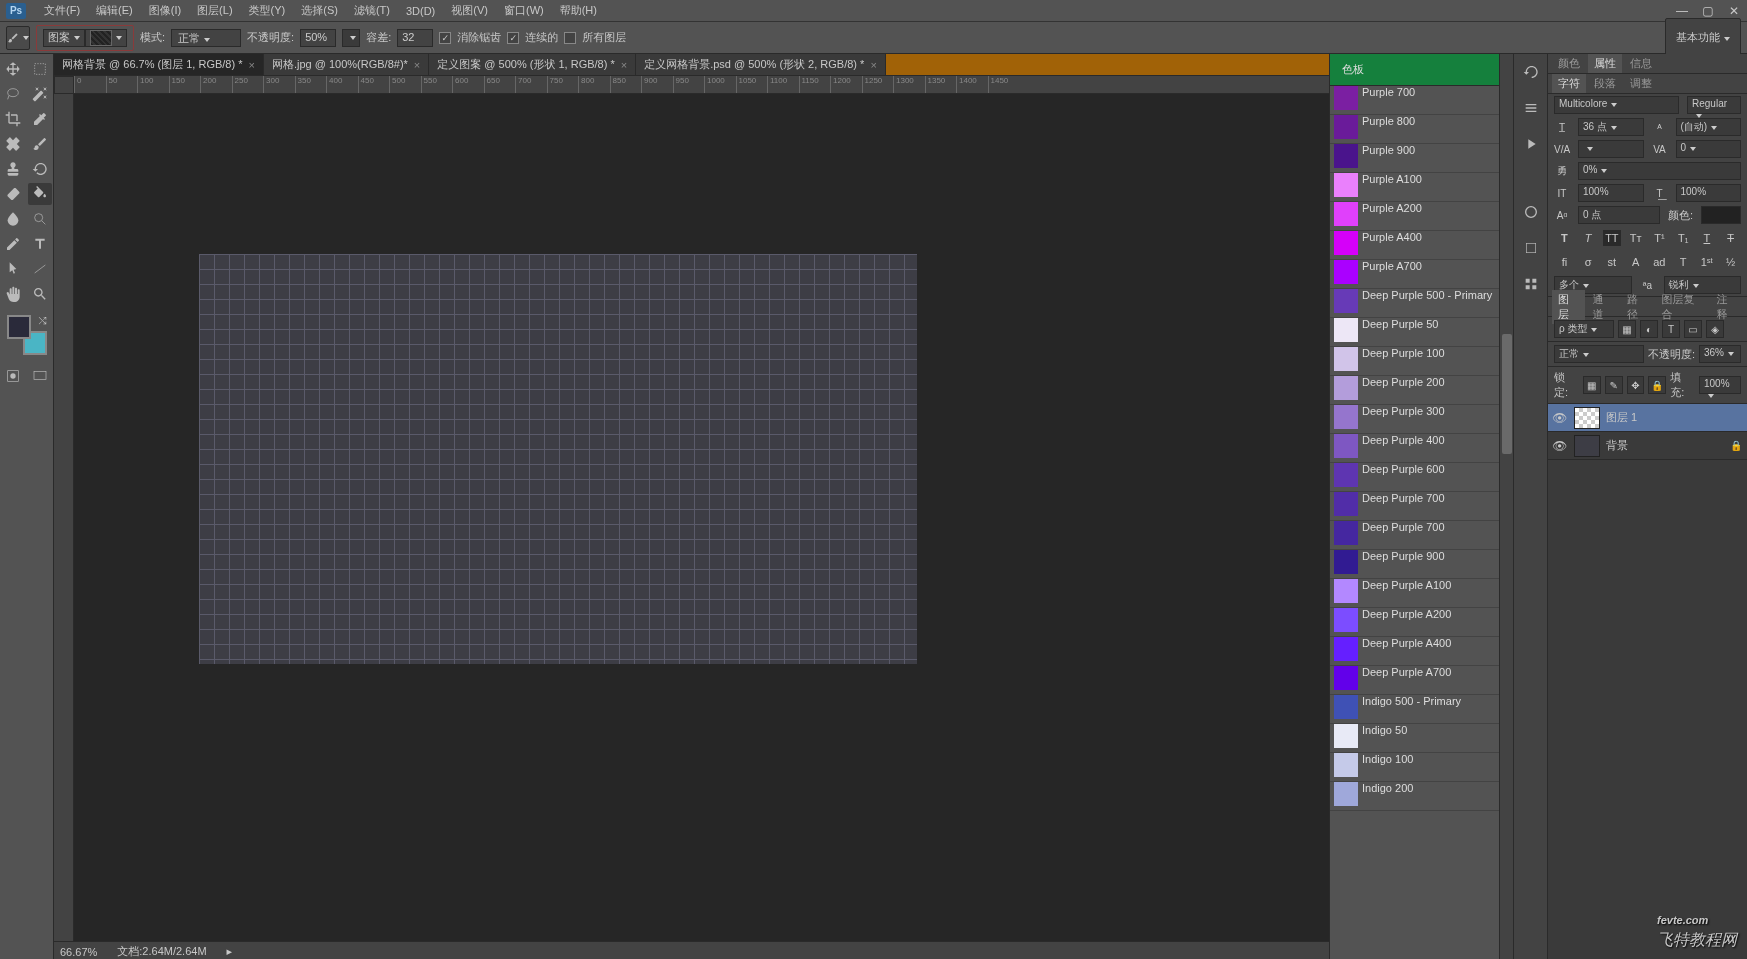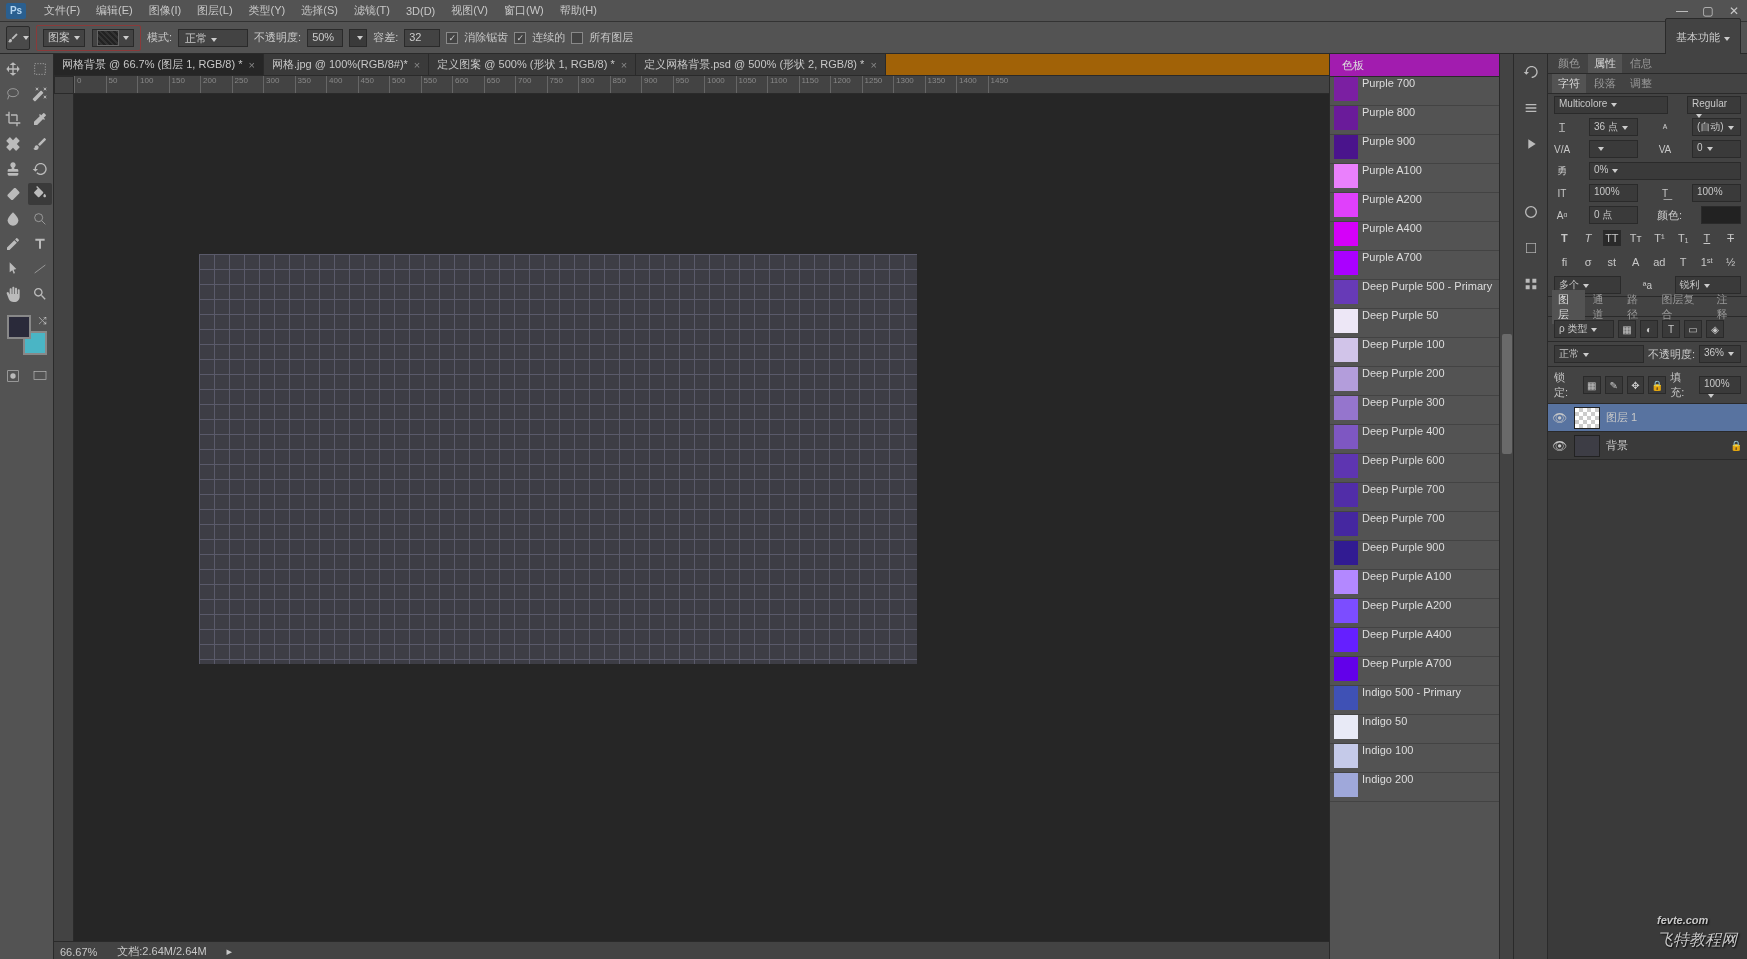--- a/index.html
+++ b/index.html
@@ -5,21 +5,21 @@
 *{box-sizing:border-box;margin:0;padding:0;font-family:"Microsoft YaHei",Arial,sans-serif;font-size:11px;color:#c8c8c8;user-select:none}
 body{background:#535353;width:1747px;height:959px;overflow:hidden;position:relative}
 .menubar{height:22px;background:#535353;border-bottom:1px solid #333;display:flex;align-items:center;padding-left:6px}
 .ps-logo{width:20px;height:16px;background:#2a5f8f;border-radius:2px;display:flex;align-items:center;justify-content:center;color:#b4d5f0;font-weight:bold;font-size:10px;margin-right:10px}
 .menu-item{padding:3px 8px;cursor:pointer}
 .window-controls{margin-left:auto;display:flex}
 .win-btn{width:26px;height:20px;display:flex;align-items:center;justify-content:center;font-size:12px;cursor:pointer}
 .optionsbar{height:32px;background:#535353;border-bottom:1px solid #2a2a2a;display:flex;align-items:center;padding:0 6px;gap:6px}
 .tool-preset{width:24px;height:24px;background:#4a4a4a;border:1px solid #2a2a2a;display:flex;align-items:center;justify-content:center;border-radius:2px}
 .drop-arrow::after{content:"";border-left:3px solid transparent;border-right:3px solid transparent;border-top:4px solid #ccc;margin-left:4px;display:inline-block}
-.opt-group{display:flex;align-items:center;gap:7px;border:1px solid #8a3a3a;padding:3px 6px;border-radius:2px}
+.opt-group{display:flex;align-items:center;gap:0;border:1px solid #8a3a3a;padding:3px 6px;border-radius:2px}
 .pattern-btn{width:42px;height:18px;background:#434343;border:1px solid #2a2a2a;display:flex;align-items:center;padding:0 4px}
 .pattern-swatch{width:22px;height:16px;background:repeating-linear-gradient(45deg,#222,#222 2px,#333 2px,#333 4px);border:1px solid #666}
 .opt-label{font-size:11px}
 .opt-select{background:#434343;border:1px solid #2a2a2a;padding:1px 16px 1px 6px;height:18px;position:relative}
 .opt-input{background:#434343;border:1px solid #2a2a2a;padding:1px 4px;width:36px;height:18px;color:#ccc}
 .checkbox{width:12px;height:12px;border:1px solid #888;background:#434343;display:inline-flex;align-items:center;justify-content:center;font-size:9px}
 .right-pill{margin-left:auto;background:#434343;border:1px solid #2a2a2a;padding:11px 10px;border-radius:2px}
 .workspace{display:flex;height:907px}
 .toolbox{width:54px;background:#535353;border-right:1px solid #2a2a2a;display:flex;flex-direction:column;align-items:center;padding-top:4px}
 .tool-grid{display:grid;grid-template-columns:24px 24px;gap:3px}
@@ -35,37 +35,37 @@
 .doc-tab.active{background:#262626;color:#ddd}
 .tab-close{color:#888;font-size:11px}
 .ruler-corner{position:absolute;top:22px;left:0;width:20px;height:18px;background:#434343;border:1px solid #2a2a2a}
 .ruler-h{position:absolute;top:22px;left:20px;right:0;height:18px;background:#434343;border-bottom:1px solid #2a2a2a;display:flex;overflow:hidden}
 .ruler-h span{width:31.5px;font-size:8px;color:#888;border-left:1px solid #666;padding-left:2px;flex-shrink:0}
 .ruler-v{position:absolute;top:40px;left:0;bottom:20px;width:20px;background:#434343;border-right:1px solid #2a2a2a}
 .canvas-viewport{position:absolute;top:40px;left:20px;right:0;bottom:20px;background:#262626;overflow:hidden}
 .grid-canvas{position:absolute;top:160px;left:125px;width:718px;height:410px;background:#3d3d45;background-image:linear-gradient(#5a5a6a 1px,transparent 1px),linear-gradient(90deg,#5a5a6a 1px,transparent 1px);background-size:15px 15px}
 .statusbar{position:absolute;bottom:0;left:0;right:0;height:20px;background:#434343;border-top:1px solid #2a2a2a;display:flex;align-items:center;padding:0 6px;gap:20px;font-size:11px;color:#aaa}
 .panel-stack{width:170px;background:#535353;border-left:1px solid #2a2a2a;display:flex;flex-direction:column}
-.panel-header{height:23px;background:#a21caf;display:flex;align-items:center;padding:4px 6px;border-bottom:1px solid #2a2a2a}
+.panel-header{height:32px;background:#15803d;display:flex;align-items:center;padding:4px 6px;border-bottom:1px solid #2a2a2a}
 .panel-tab{padding:2px 6px;font-size:11px;color:#ddd}
 .swatch-list{flex:1;overflow-y:auto}
 .swatch-row{height:29px;display:flex;align-items:flex-start;border-bottom:1px solid #434343;cursor:pointer}
 .swatch-chip{width:24px;height:24px;margin:0 4px;flex-shrink:0}
 .swatch-name{font-size:11px;color:#ddd}
 .scrollbar-v{width:14px;background:#434343;border-left:1px solid #2a2a2a;position:relative}
 .scroll-thumb{position:absolute;top:280px;left:2px;width:10px;height:120px;background:#6a6a6a;border-radius:2px}
 .dock-strip{width:34px;background:#434343;border-left:1px solid #2a2a2a;display:flex;flex-direction:column;align-items:center;padding-top:6px;gap:12px}
 .dock-icon{width:24px;height:24px;display:flex;align-items:center;justify-content:center;cursor:pointer;border-radius:2px}
 .right-panels{width:200px;background:#434343;border-left:1px solid #2a2a2a;display:flex;flex-direction:column}
 .rp-tabs{height:20px;display:flex;align-items:center;border-bottom:1px solid #2a2a2a;gap:2px;padding:0 4px}
 .rp-tab{padding:2px 6px;font-size:11px;cursor:pointer;color:#999}
 .rp-tab.active{background:#535353;color:#ddd}
 .rp-body{padding:6px;font-size:11px;color:#aaa}
 .char-panel{background:#434343;display:flex;flex-direction:column}
-.char-row{display:flex;align-items:center;padding:2px 6px;gap:19px}
+.char-row{display:flex;align-items:center;padding:2px 6px;gap:8px}
 .char-select{background:#3a3a3a;border:1px solid #2a2a2a;padding:1px 4px;flex:1;height:18px;font-size:10px}
 .char-btn{width:18px;height:18px;background:#3a3a3a;border:1px solid #2a2a2a;display:flex;align-items:center;justify-content:center;font-size:10px}
 .char-icon{width:16px;font-size:10px;text-align:center}
 .type-btns{display:flex;gap:3px;padding:4px 6px;justify-content:space-around}
 .type-btn{width:18px;height:16px;display:flex;align-items:center;justify-content:center;font-size:11px;cursor:pointer}
 .type-btn.active{background:#2a2a2a}
 .layers-panel{flex:1;display:flex;flex-direction:column;border-top:1px solid #2a2a2a}
 .layer-controls{padding:3px 6px;display:flex;align-items:center;gap:4px;border-bottom:1px solid #2a2a2a}
 .layer-list{flex:1;background:#3a3a3a}
 .layer-row{height:28px;display:flex;align-items:center;padding:0 4px;gap:6px;border-bottom:1px solid #2a2a2a}

